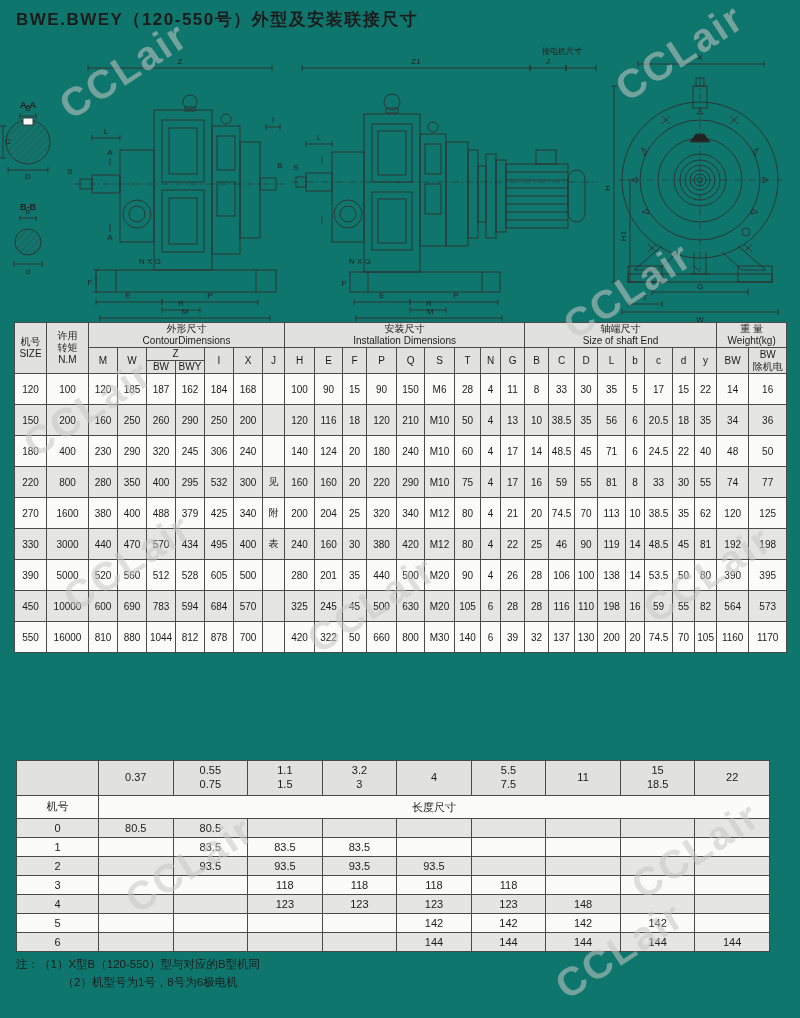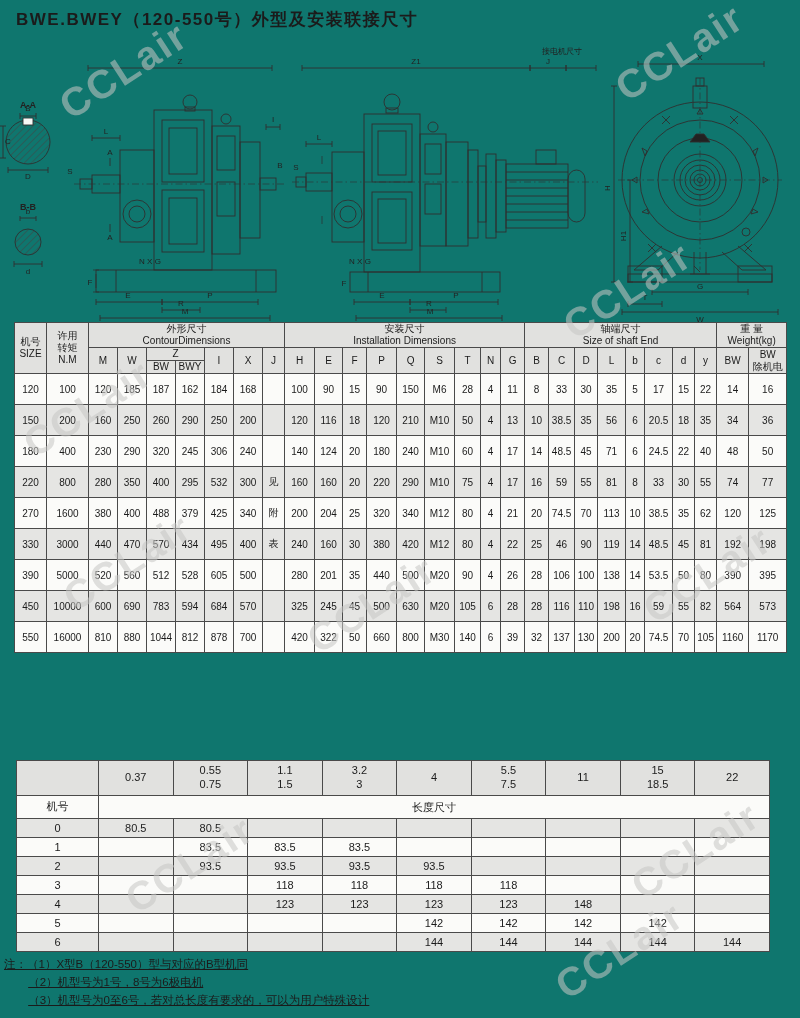--- a/index.html
+++ b/index.html
@@ -21,23 +21,23 @@
                line-height:1.2;font-size:10px;}
   #t1 tbody td{height:30px;font-size:10px;}
   #t1 tr.shade td{background:#e5e5e3;}
   .t2title{position:absolute;left:16px;top:742px;font-size:13px;margin-top:31px;}
   #t2{position:absolute;left:16px;top:760px;width:754px;font-size:11px;}
   #t2 thead th{background:#e1e1df;font-weight:normal;white-space:pre-line;
                line-height:1.25;height:34px;}
   #t2 .labelrow th,#t2 .labelrow td{height:22px;background:#fbfbf9;font-weight:normal;}
   #t2 tbody td{height:18px;}
   #t2 tr.shade td{background:#e5e5e3;}
-  .notes{position:absolute;left:4px;top:956px;font-size:11.5px;line-height:1.55;text-decoration:underline;}
+  .notes{position:absolute;left:16px;top:956px;font-size:11.5px;line-height:1.55;}
   .notes div{white-space:pre;}
-  .notes .indent{margin-left:2.1em;}
+  .notes .indent{margin-left:2.1em;text-align:center;}
   .wm{position:absolute;font-size:40px;font-weight:bold;color:#c7c7c5;opacity:.55;
       transform:rotate(-33deg);letter-spacing:2px;pointer-events:none;z-index:5;}
 </style>
 </head>
 <body>
 
 <div class="page">
 
   <div class="title">BWE.BWEY（120-550号）外型及安装联接尺寸</div>
 
@@ -693,21 +693,20 @@
           <td>144</td>
           <td>144</td>
           <td>144</td>
         </tr>
       </tbody>
   </table>
 
   <div class="notes">
     <div>注：（1）X型B（120-550）型与对应的B型机同</div>
     <div class="indent">（2）机型号为1号，8号为6极电机</div>
-    <div class="indent">（3）机型号为0至6号，若对总长度有要求的，可以为用户特殊设计</div>
   </div>
 
 <div class="wm" style="left: 52px; top: 48px;">CCLair</div>
     <div class="wm" style="left: 608px; top: 30px;">CCLair</div>
     <div class="wm" style="left: 556px; top: 268px;">CCLair</div>
     <div class="wm" style="left: 16px; top: 386px;">CCLair</div>
     <div class="wm" style="left: 56px; top: 540px;">CCLair</div>
     <div class="wm" style="left: 636px; top: 552px;">CCLair</div>
     <div class="wm" style="left: 300px; top: 582px;">CCLair</div>
     <div class="wm" style="left: 118px; top: 842px;">CCLair</div>

